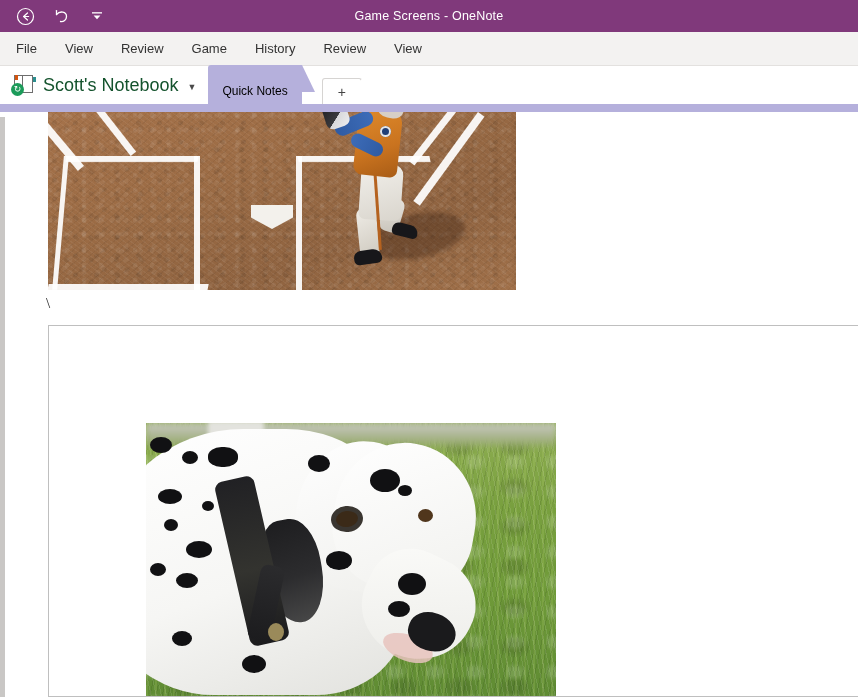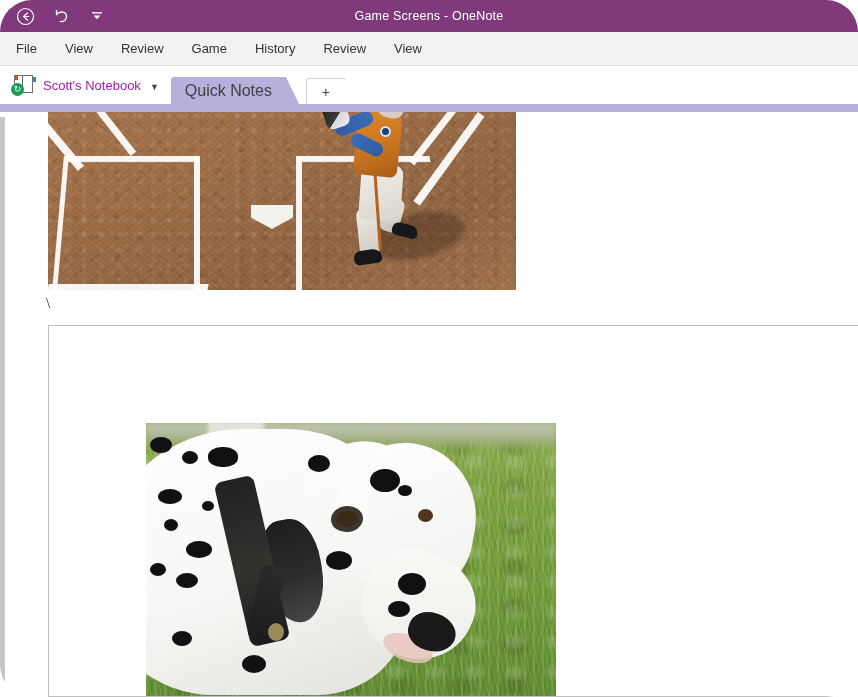--- a/index.html
+++ b/index.html
@@ -14,21 +14,20 @@
     overflow: hidden;
     font-family: "Liberation Sans", sans-serif;
     -webkit-font-smoothing: antialiased;
   }
   .app {
     position: relative;
     width: 858px;
     height: 697px;
     overflow: hidden;
     background: #ffffff;
-    border-radius: 32px;
   }
 
   
   .titlebar {
     position: absolute;
     left: 0; top: 0;
     width: 858px; height: 32px;
     background: #80397B;
     display: flex;
     align-items: center;
@@ -96,45 +95,45 @@
     height: 38px;
     padding-left: 12px;
     gap: 7px;
   }
   .nb-icon {
     position: relative;
     width: 24px; height: 22px;
     flex: none;
   }
   .nb-title {
-    font-size: 13px;
-    color: #a21caf;
+    font-size: 18px;
+    color: #14532d;
     white-space: nowrap;
   }
   .nb-caret {
     font-size: 9px;
     color: #4a4a4a;
     margin-left: 2px;
     margin-top: 3px;
   }
 
   .tabs {
     display: flex;
     align-items: flex-end;
     height: 38px;
     margin-left: 12px;
   }
   .tab {
     position: relative;
     height: 27px;
     display: flex;
     align-items: center;
-    padding: 0 14px 0 14px;
-    font-size: 16px;
-    color: #404040;
+    padding: 12px 14px 0 14px;
+    font-size: 12px;
+    color: #000000;
     background: #B5B0DC;
     border-top-left-radius: 3px;
     white-space: nowrap;
   }
   .tab::after {
     content: "";
     position: absolute;
     right: -13px; top: 0;
     width: 0; height: 0;
     border-style: solid;

